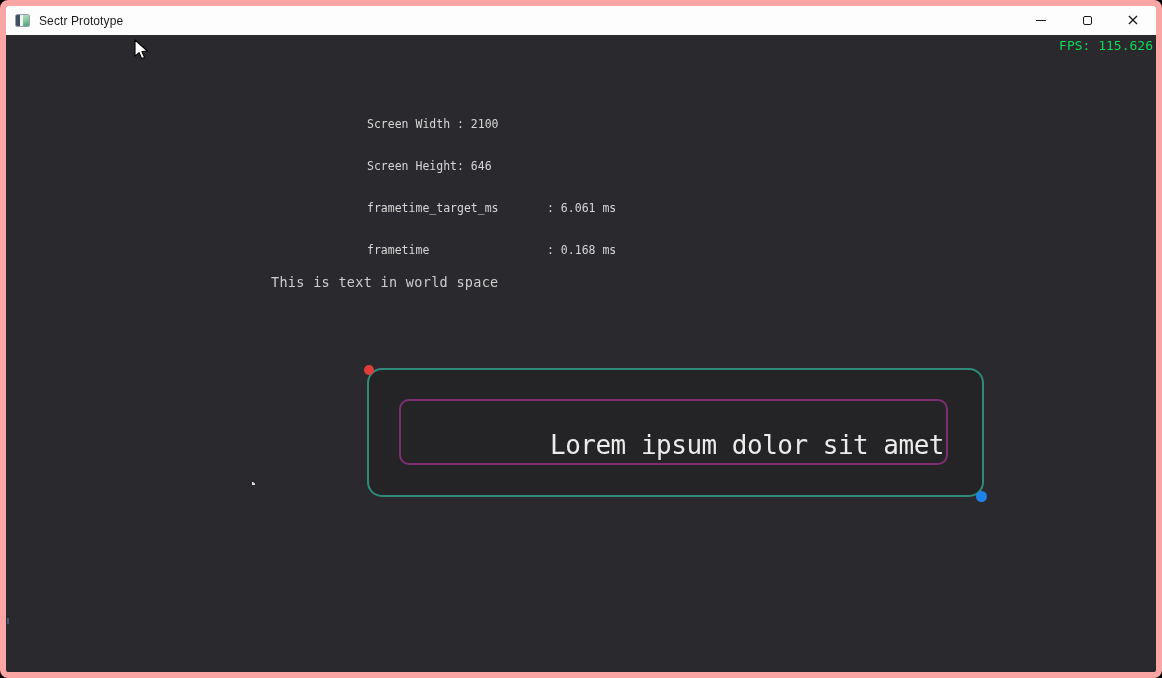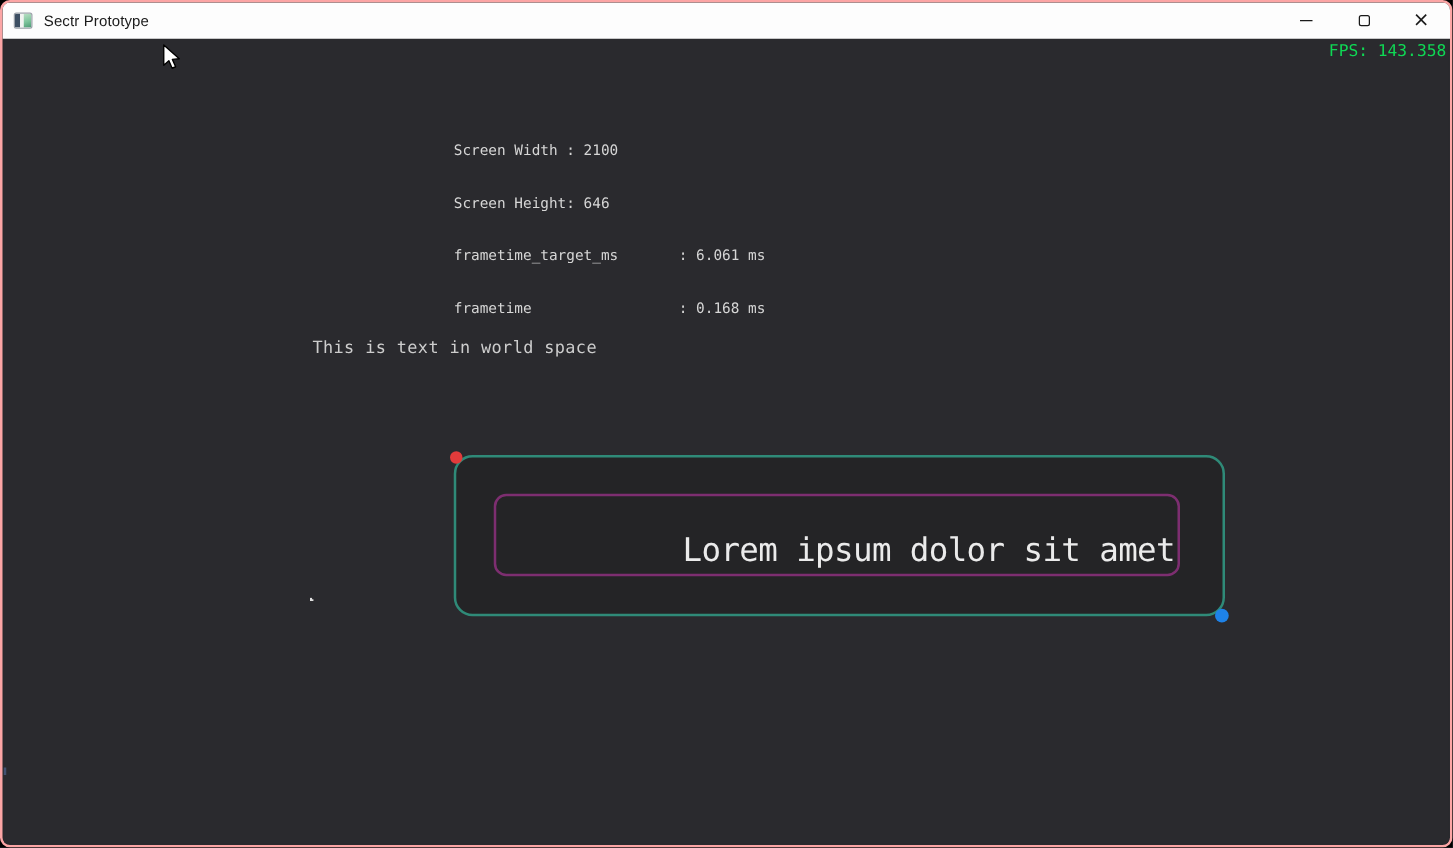--- a/index.html
+++ b/index.html
@@ -8,21 +8,21 @@
     width: 1162px; height: 678px;
     background: #000;
     font-family: "DejaVu Sans Mono", monospace;
     position: relative;
     overflow: hidden;
   }
   .window {
     position: absolute; inset: 0;
     border-radius: 8px;
     overflow: hidden;
-    border: 2px solid #fca5a5;
+    border: 6px solid #fca5a5;
     background: var(--page-bg, #2a2a2e);
   }
   
   .titlebar {
     position: absolute; top: 0; left: 0; right: 0;
     height: 29px;
     background: var(--titlebar-bg, #fdfdfd);
     display: flex; align-items: center;
     font-family: "Liberation Sans", sans-serif;
   }
@@ -63,21 +63,21 @@
     color: var(--fps-green, #0fd854);
     white-space: pre;
   }
   .debug-block {
     position: absolute; left: 360px; top: 53px;
     font-size: 11.5px; line-height: 14px;
     color: var(--debug-text, #d6d6d6);
     white-space: pre;
   }
   .world-text {
-    position: absolute; left: 247px; top: 238px;
+    position: absolute; left: 264px; top: 238px;
     font-size: 13.5px;
     color: var(--world-text-color, #cdcdcd);
     letter-spacing: 0.3px;
     white-space: pre;
   }
   .outer-box {
     position: absolute; left: 360px; top: 332px;
     width: 617px; height: 129px;
     background: var(--box-bg, #242426);
     border: 2px solid var(--teal-border, #2f8a78);
@@ -132,21 +132,21 @@
     <div class="tb-btn">
       <div class="glyph-max"></div>
     </div>
     <div class="tb-btn">
       <div class="glyph-close">×</div>
     </div>
   </div>
 
   <div class="content">
 
-    <div class="fps">FPS: 143.358</div>
+    <div class="fps">FPS: 115.626</div>
 
     <div class="debug-block">
       <div>Screen Width : 2100</div>
       <div>Screen Height: 646</div>
       <div>frametime_target_ms       : 6.061 ms</div>
       <div>frametime                 : 0.168 ms</div>
     </div>
 
     <div class="world-text">This is text in world space</div>
 

